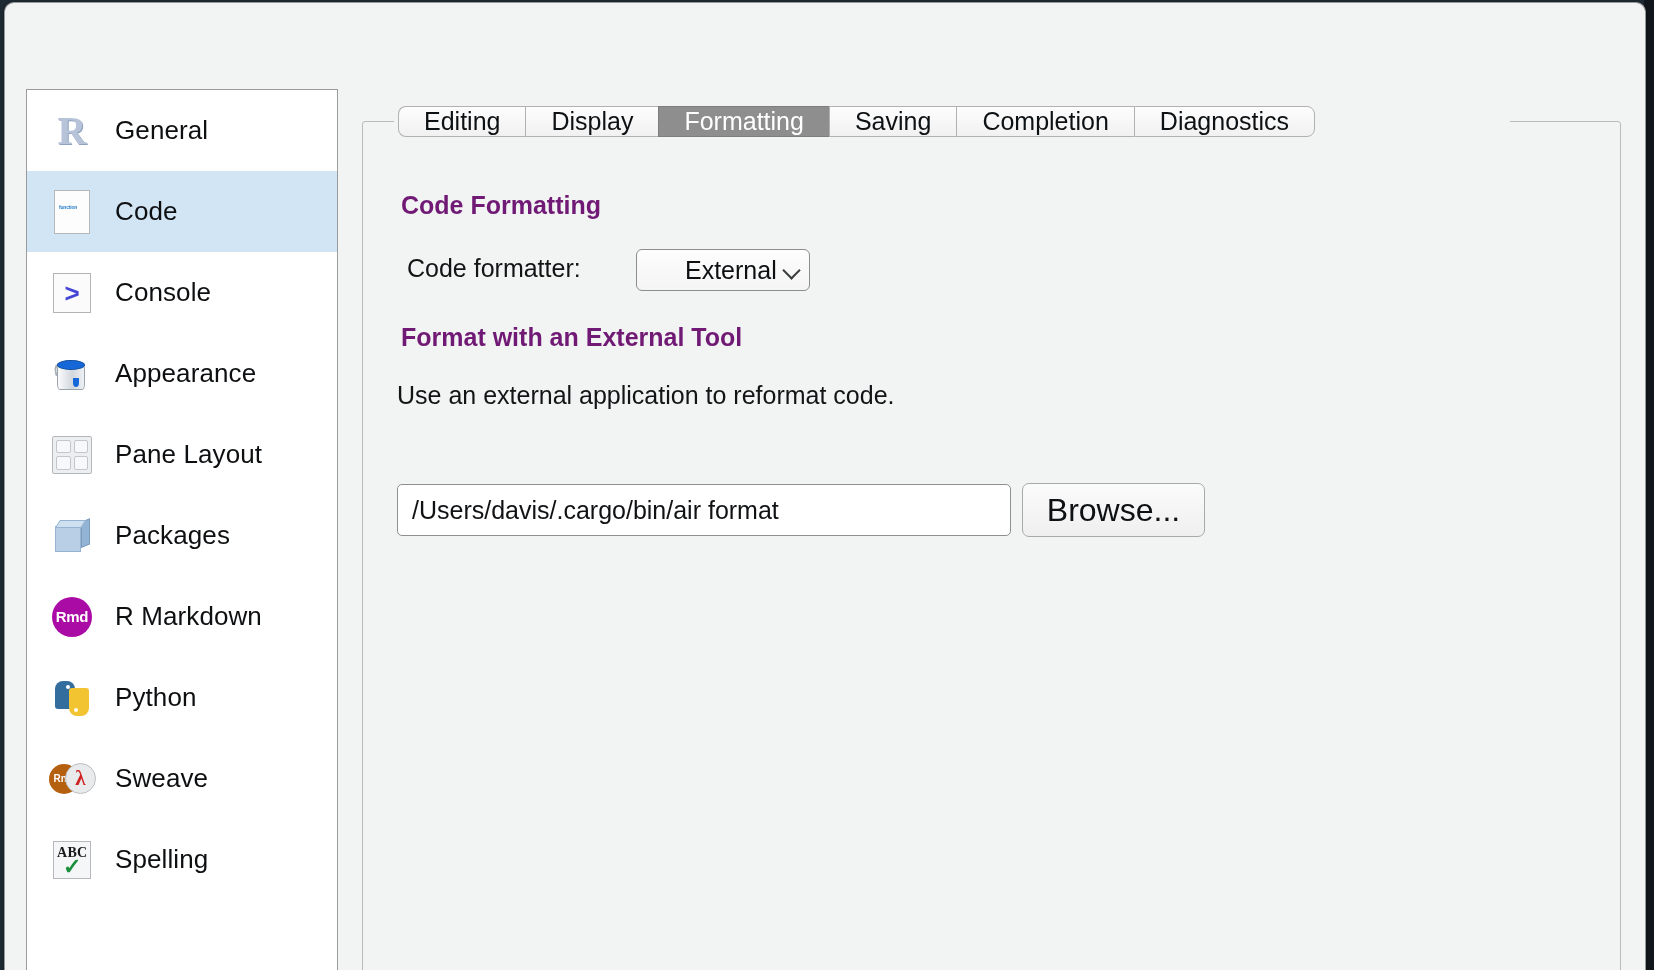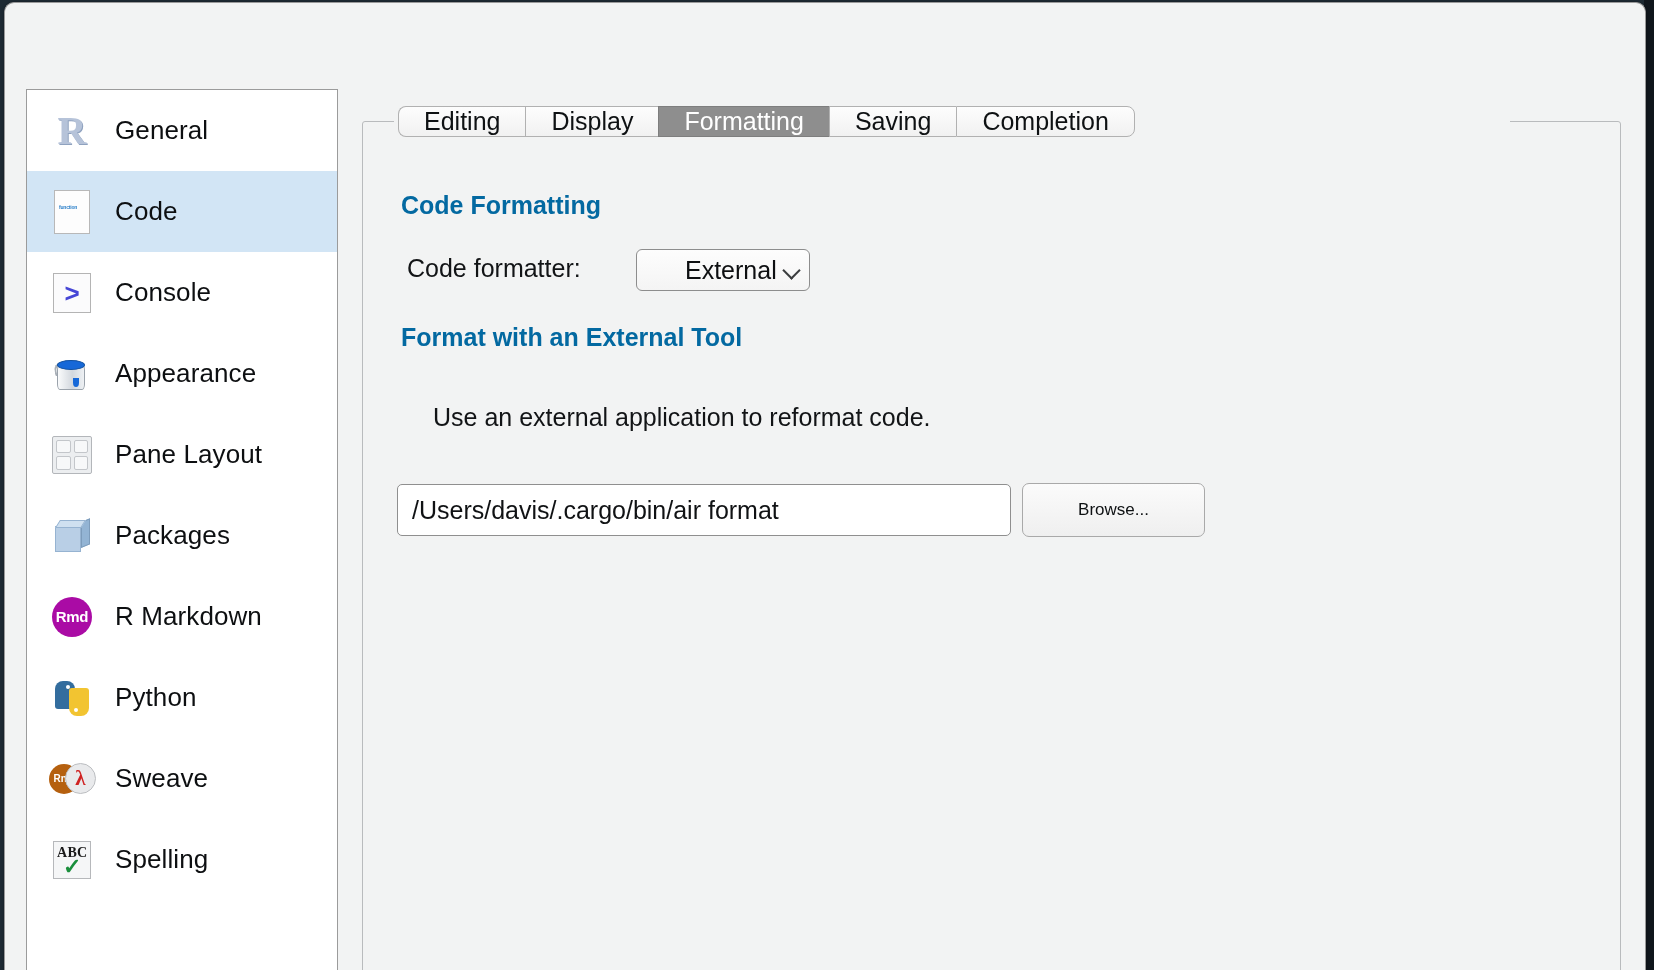--- a/index.html
+++ b/index.html
@@ -237,21 +237,21 @@
   #notch {
     position: absolute; left: 389px; top: 112px;
     width: 1116px; height: 14px;
     background: #f2f3f3;
     z-index: 4;
   }
 
   
   .h-section {
     position: absolute;
-    font-size: 25px; font-weight: bold; color: #0369a1;
+    font-size: 25px; font-weight: bold; color: #701a75;
   }
   #h-code-formatting { left: 396px; top: 188px; }
   #h-external-tool   { left: 396px; top: 320px; }
 
   #label-code-formatter {
     position: absolute; left: 402px; top: 251px;
     font-size: 25px; color: #121416;
   }
   #select-code-formatter {
     position: absolute; left: 631px; top: 246px;
@@ -268,22 +268,22 @@
     width: 18px; height: 18px; position: relative; margin-left: 6px;
   }
   #select-code-formatter .chev::before {
     content: ""; position: absolute; left: 2px; top: 3px;
     width: 11px; height: 11px;
     border-right: 2px solid #3a3c3e; border-bottom: 2px solid #3a3c3e;
     transform: rotate(45deg);
   }
 
   #desc-external {
-    position: absolute; left: 392px; top: 400px;
-    font-size: 25px; color: #121416; margin-left: 36px;
+    position: absolute; left: 392px; top: 378px;
+    font-size: 25px; color: #121416;
   }
   #label-reformat {
     position: absolute; left: 392px; top: 440px;
     font-size: 25px; color: #121416;
   }
   #input-reformat {
     position: absolute; left: 392px; top: 481px;
     width: 614px; height: 52px;
     background: #ffffff;
     border: 1px solid #8f8f8f; border-radius: 5px;
@@ -292,21 +292,21 @@
     font-size: 25px; color: #101214;
     font-family: "Liberation Sans", sans-serif;
     outline: none;
   }
   #btn-browse {
     position: absolute; left: 1017px; top: 480px;
     width: 183px; height: 54px;
     background: linear-gradient(to bottom, #fbfbfb 0%, #efefef 100%);
     border: 1px solid #a9a9a9; border-radius: 7px;
     display: flex; align-items: center; justify-content: center;
-    font-size: 17px; color: #0e1113;
+    font-size: 32px; color: #0e1113;
     cursor: default;
   }
 
   
   #backdrop-right {
     position: absolute; right: 0; top: 0; width: 10px; height: 970px;
     background: #10161c;
   }
 </style>
 </head>
@@ -422,20 +422,21 @@
 
   <div id="tabpanel"></div>
   <div id="notch"></div>
 
   <div id="tabstrip">
     <div class="tab">Editing</div>
     <div class="tab">Display</div>
     <div class="tab active">Formatting</div>
     <div class="tab">Saving</div>
     <div class="tab">Completion</div>
+    <div class="tab">Diagnostics</div>
   </div>
 
   <div class="h-section" id="h-code-formatting">Code Formatting</div>
 
   <div id="label-code-formatter">Code formatter:</div>
 
   <div id="select-code-formatter">
     <span class="val">External</span>
     <span class="chev"></span>
   </div>

